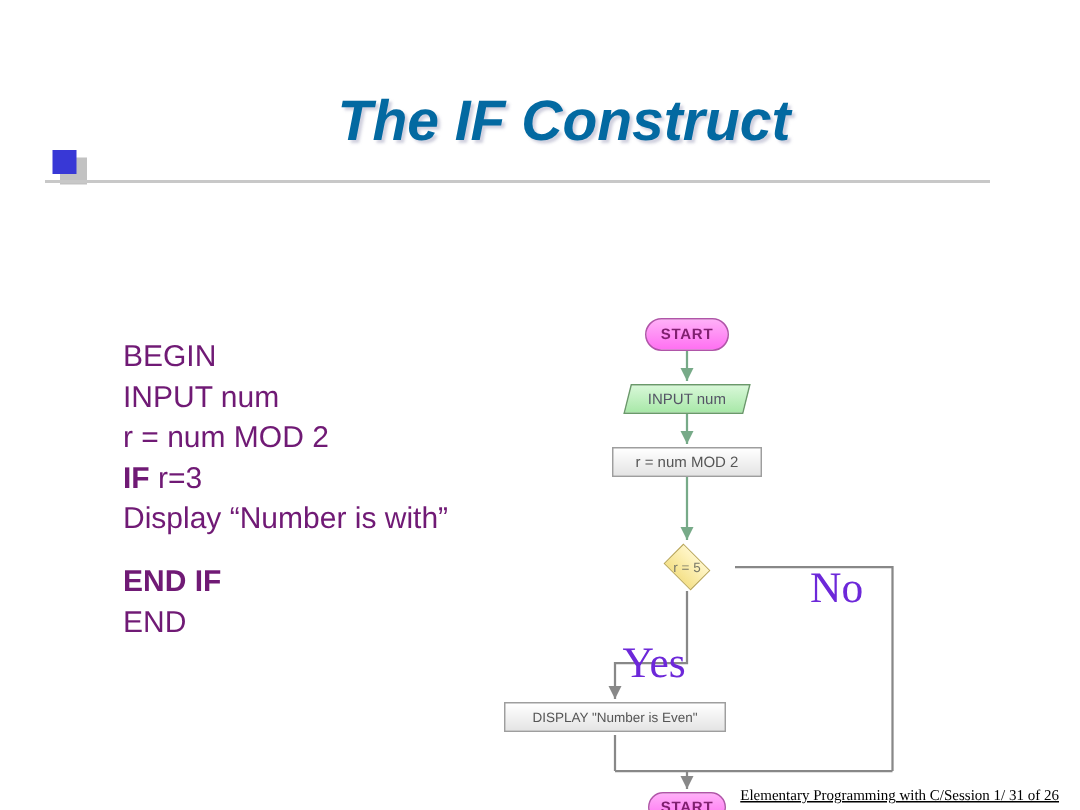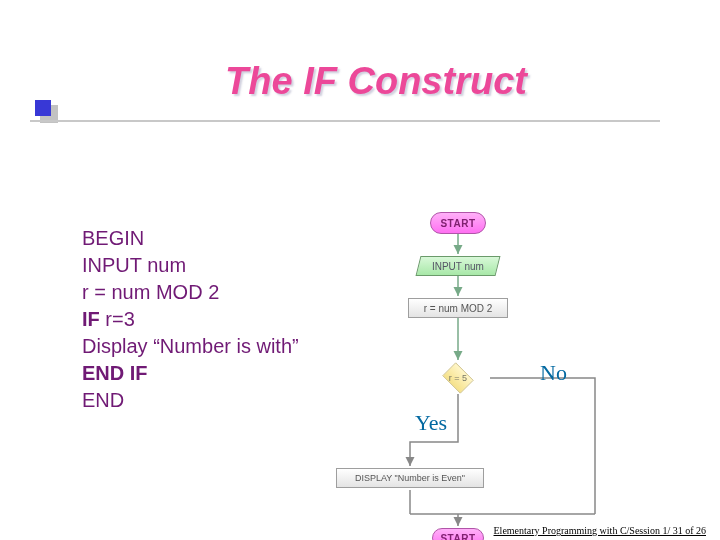--- a/index.html
+++ b/index.html
@@ -15,21 +15,21 @@
     position: absolute;
     top: 60px;
     left: 0;
     width: 100%;
   }
   .title {
     font-family: Verdana, Geneva, sans-serif;
     font-weight: 700;
     font-size: 38px;
     font-style: italic;
-    color: #ec4899;
+    color: #0369a1;
     text-align: center;
     padding-left: 32px;
     text-shadow: 2px 2px 2px rgba(120,120,160,.35);
   }
   .rule {
     position: absolute;
     top: 120px;
     left: 30px;
     width: 630px;
     border: 0;
@@ -54,21 +54,21 @@
   }
   .pseudocode {
     position: absolute;
     top: 225px;
     left: 82px;
     font-family: Verdana, Geneva, sans-serif;
     font-size: 20px;
     line-height: 1.35;
     color: #701a75;
   }
-  .pseudocode .bold { font-weight: 700; }
+  .pseudocode .bold { font-weight: 700; margin-top: 15px; }
 
   
   .flow {
     position: absolute;
     top: 190px;
     left: 370px;
     width: 330px;
     height: 330px;
     margin-top: 22px;
   }
@@ -123,22 +123,23 @@
     font-size: 9px;
     color:#776;
   }
 
   
   .flow-svg { position:absolute; inset:0; overflow:visible; }
 
   .branch-label {
     position: absolute;
     font-family: "Times New Roman", serif;
-    font-size: 22px;
-    color: #0369a1;
+    font-size: 29px;
+    color: #6d28d9;
+    margin-top: 16px;
   }
 
   .footer {
     position: absolute;
     bottom: 4px;
     right: 14px;
     font-family: "Times New Roman", serif;
     font-size: 10px;
     color: #000;
     text-decoration: underline;

